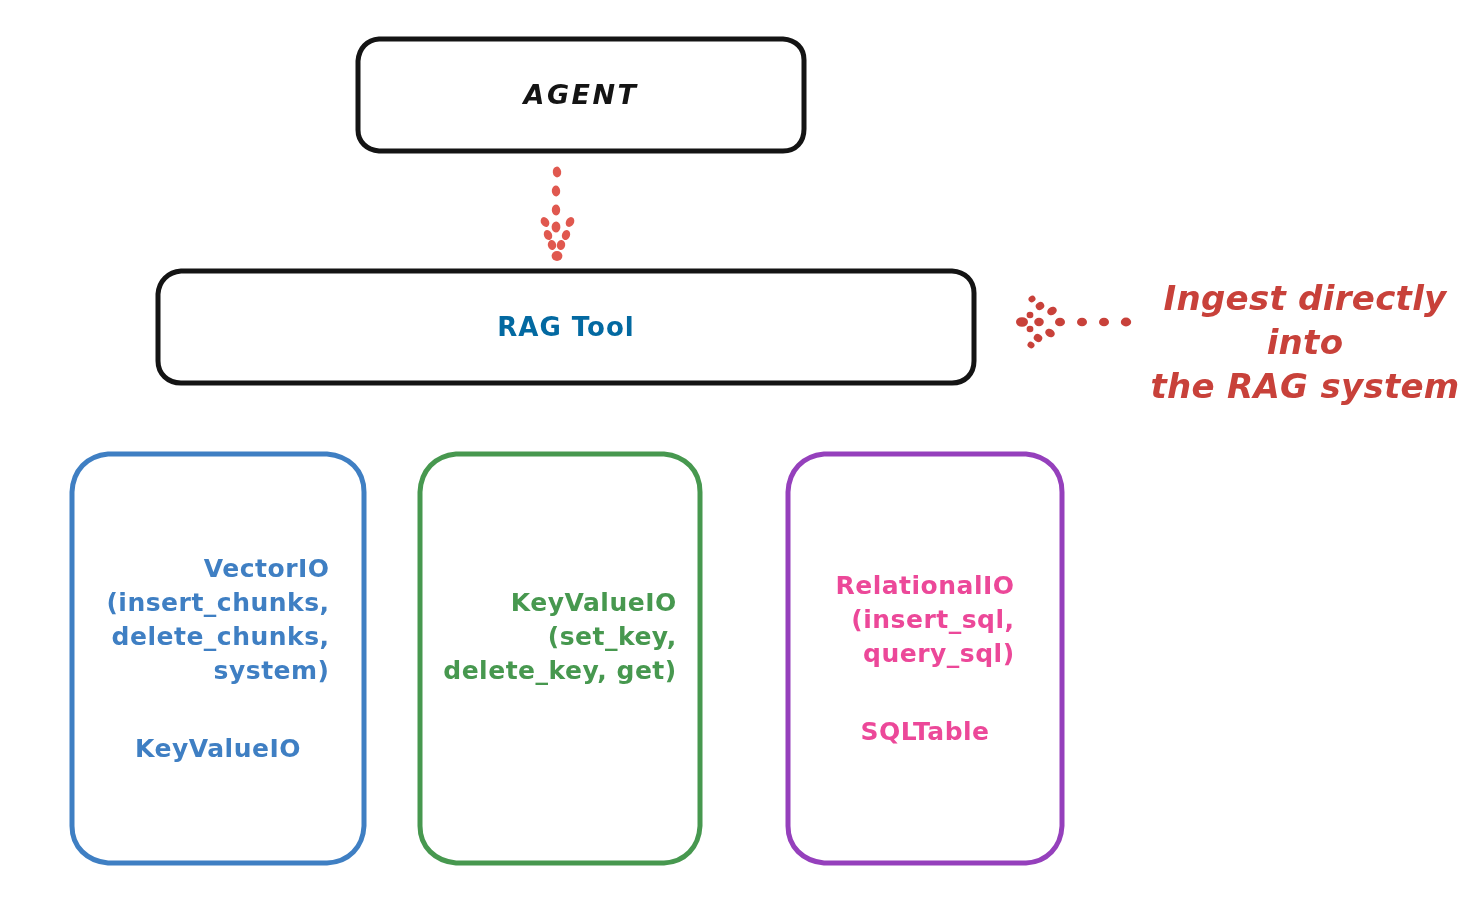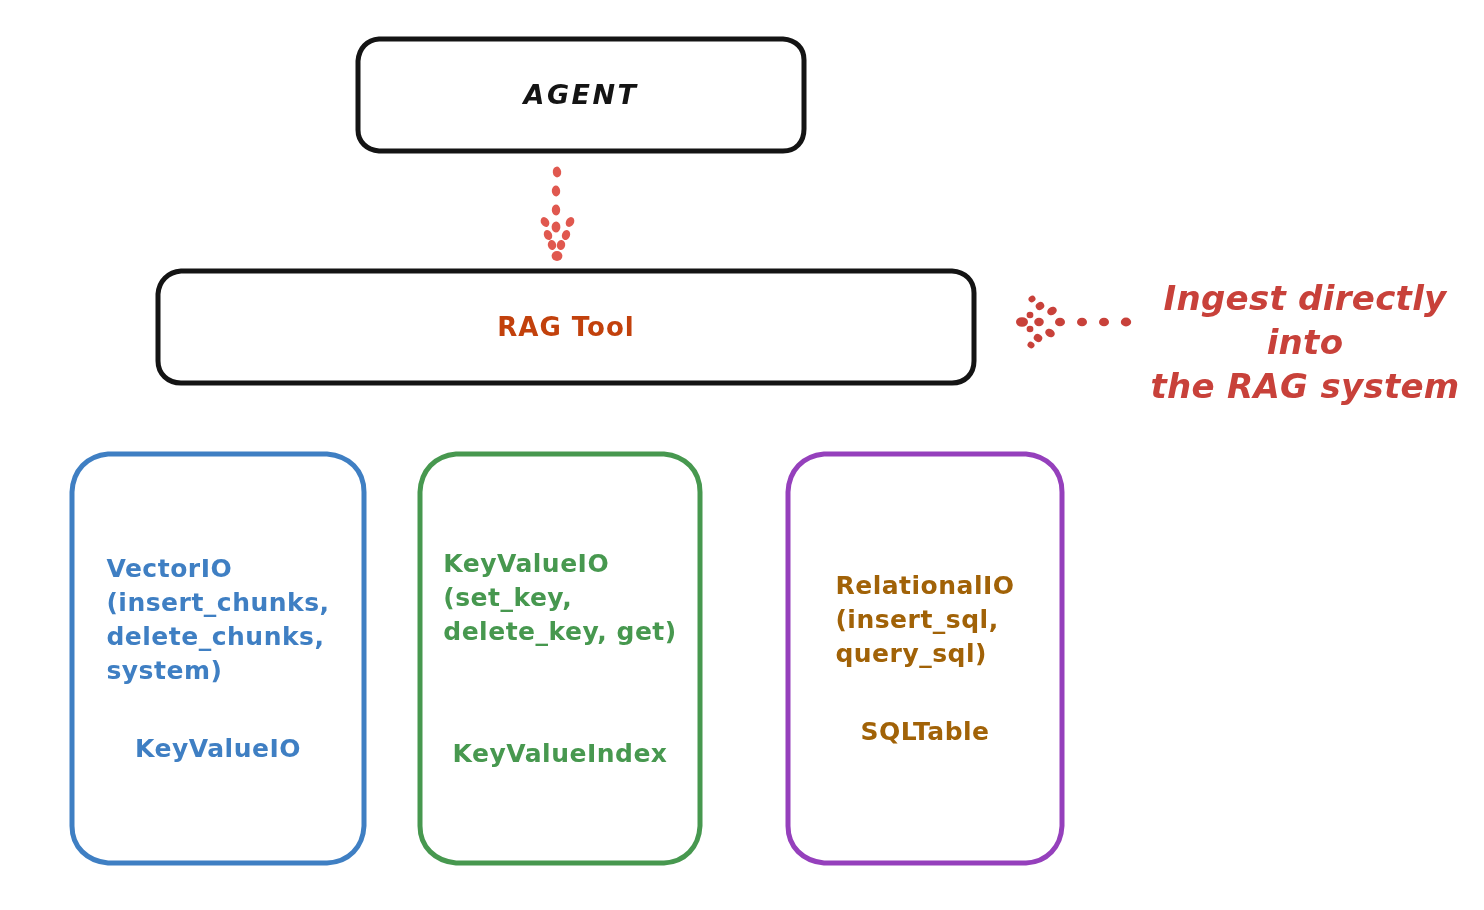--- a/index.html
+++ b/index.html
@@ -18,21 +18,21 @@
     background: #ffffff;
     overflow: hidden;
   }
   .node {
     position: absolute;
     box-sizing: border-box;
     background: #ffffff;
     display: flex;
     align-items: center;
     justify-content: center;
-    text-align: left;
+    text-align: right;
   }
 
   
   .sketch-box {
     position: absolute;
     inset: 0;
     pointer-events: none;
   }
   .sketch-box svg {
     width: 100%;
@@ -67,21 +67,21 @@
   #ragtool-node {
     left: 155px;
     top: 268px;
     width: 822px;
     height: 118px;
   }
   #ragtool-node .label {
     font-family: "DejaVu Sans", sans-serif;
     font-weight: 600;
     font-size: 26px;
-    color: #c2410c;
+    color: #0369a1;
     letter-spacing: 1px;
   }
 
   
   .store-node {
     top: 450px;
     height: 417px;
     flex-direction: column;
     justify-content: center;
   }
@@ -94,21 +94,21 @@
   .store-node .label.api {
     margin-bottom: 44px;
   }
 
   #vector-node { left: 68px;  width: 300px; }
   #kv-node     { left: 416px; width: 288px; gap: 44px; }
   #rel-node    { left: 784px; width: 282px; }
 
   #vector-node .label { color: #3f7fc3; }
   #kv-node .label     { color: #47984f; }
-  #rel-node .label    { color: #a16207; }
+  #rel-node .label    { color: #ec4899; }
 
   
   .arrow-layer {
     position: absolute;
     left: 0;
     top: 0;
     width: 1484px;
     height: 910px;
     pointer-events: none;
     z-index: 1;
@@ -213,21 +213,20 @@
   <div class="node store-node" id="kv-node">
     <span class="sketch-box">
       <svg viewBox="0 0 288 417" preserveAspectRatio="none">
         <path d="M40 4 C19 6 5 20 4 42 L4 376 C4 397 19 411 40 413
                  L248 413 C269 412 283 397 284 376 L284 42 C284 20 269 6 248 4 Z" fill="none" stroke="#47984f" stroke-width="5" stroke-linecap="round" stroke-linejoin="round" vector-effect="non-scaling-stroke"></path>
       </svg>
     </span>
     <span class="label api">KeyValueIO
 (set_key,
 delete_key, get)</span>
-    <span class="label index">KeyValueIndex</span>
   </div>
 
   <div class="node store-node" id="rel-node">
     <span class="sketch-box">
       <svg viewBox="0 0 282 417" preserveAspectRatio="none">
         <path d="M40 4 C19 6 5 20 4 42 L4 376 C4 397 19 411 40 413
                  L242 413 C263 412 277 397 278 376 L278 42 C278 20 263 6 242 4 Z" fill="none" stroke="#9540bc" stroke-width="5" stroke-linecap="round" stroke-linejoin="round" vector-effect="non-scaling-stroke"></path>
       </svg>
     </span>
     <span class="label api">RelationalIO

